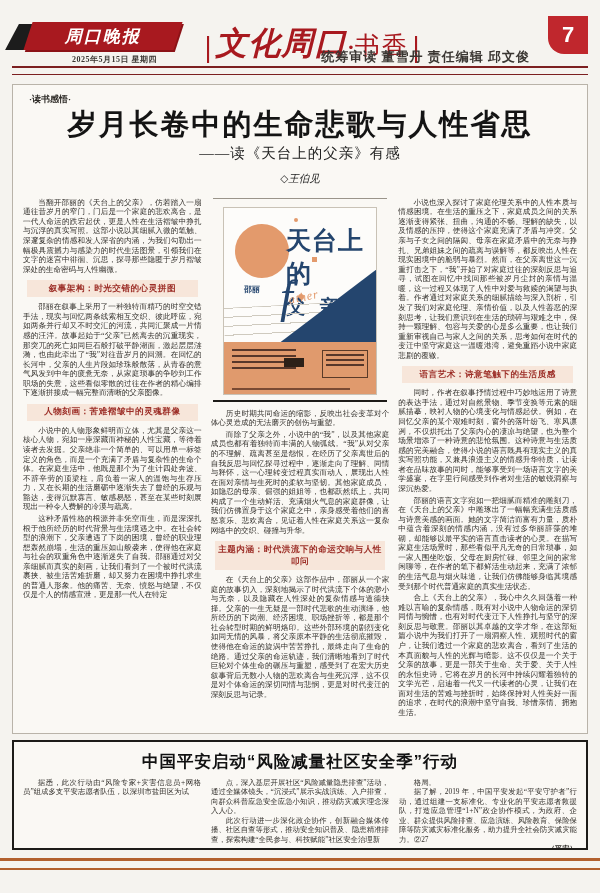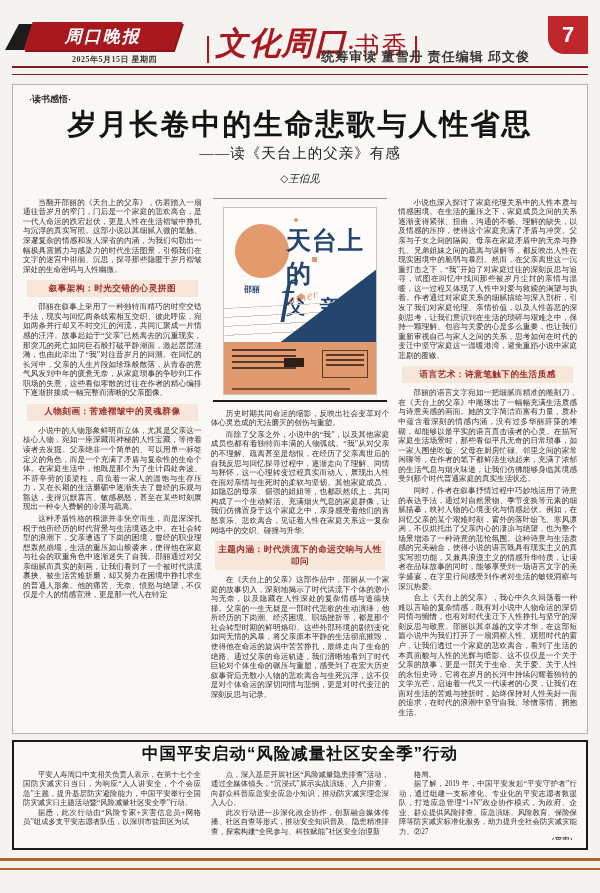--- a/index.html
+++ b/index.html
@@ -62,21 +62,21 @@
   .cover-band{position:absolute;left:0;bottom:0;width:100%;height:52px;background:#e09a6d;z-index:4;padding:7px 8px;box-sizing:border-box;}
   .band-lines i{display:block;width:64px;height:2.5px;background:#57372a;margin:0 0 3.5px 0;}
   .band-blob{position:absolute;left:60px;top:16px;width:20px;height:9px;background:#2c2018;}
   .band-box{position:absolute;right:8px;top:8px;width:46px;height:28px;border:1px solid #5a3a28;padding:3px;box-sizing:border-box;}
   .band-box i{display:block;width:100%;height:2px;background:#57372a;margin-bottom:3px;}
   .band-foot{position:absolute;left:8px;bottom:4px;width:118px;height:2px;background:#7a4a33;}
   .book-caption{margin-top:5px;text-align:right;font-size:9px;font-weight:bold;color:#1d1b18;line-height:1.35;padding-right:8px;}
 
   
   .bottom-box{position:absolute;left:12px;right:12px;top:740px;height:110px;background:#faf8f4;
-    border:2px solid #1d1b18;box-sizing:border-box;padding:1px 9px;}
+    border:2px solid #1d1b18;box-sizing:border-box;padding:9px 9px;}
   .bottom-title{text-align:center;font-size:16.5px;font-weight:bold;color:#111;letter-spacing:1px;
     font-family:"Liberation Sans","DejaVu Sans",sans-serif;}
   .bottom-cols{display:flex;gap:10px;margin-top:5px;height:70px;overflow:hidden;}
   .bcol{flex:1;overflow:hidden;}
   .bcol p{margin:0;font-size:7.4px;line-height:1.28;text-align:justify;text-indent:2em;color:#33302c;}
   .bcol .byline{text-align:right;text-indent:0;font-weight:bold;}
 
   .bottom-rule{position:absolute;left:0;right:0;top:858px;height:7px;border-top:3px solid #b2602e;border-bottom:2px solid #b2602e;}
 </style>
 </head>
@@ -148,32 +148,31 @@
     </div>
   </div>
 <p>历史时期共同命运的缩影，反映出社会变革对个体心灵造成的无法磨灭的创伤与重塑。</p>
         <p>而除了父亲之外，小说中的“我”，以及其他家庭成员也都有着独特而丰满的人物弧线。“我”从对父亲的不理解、疏离甚至是怨恨，在经历了父亲离世后的自我反思与回忆探寻过程中，逐渐走向了理解、同情与释怀，这一心理转变过程真实而动人，展现出人性在面对亲情与生死时的柔软与坚韧。其他家庭成员，如隐忍的母亲、倔强的姐姐等，也都跃然纸上，共同构成了一个生动鲜活、充满烟火气息的家庭群像，让我们仿佛置身于这个家庭之中，亲身感受着他们的喜怒哀乐、悲欢离合，见证着人性在家庭关系这一复杂网络中的交织、碰撞与升华。</p>
         <div class="sec-heading">主题内涵：时代洪流下的命运交响与人性叩问</div>
         <p>在《天台上的父亲》这部作品中，邵丽从一个家庭的故事切入，深刻地揭示了时代洪流下个体的渺小与无奈，以及隐藏在人性深处的复杂情感与道德抉择。父亲的一生无疑是一部时代悲歌的生动演绎，他所经历的下岗潮、经济困境、职场挫折等，都是那个社会转型时期的鲜明烙印。这些外部环境的剧烈变化如同无情的风暴，将父亲原本平静的生活彻底摧毁，使得他在命运的旋涡中苦苦挣扎，最终走向了生命的绝路。通过父亲的命运轨迹，我们清晰地看到了时代巨轮对个体生命的碾压与重塑，感受到了在宏大历史叙事背后无数小人物的悲欢离合与生死沉浮，这不仅是对个体命运的深切同情与悲悯，更是对时代变迁的深刻反思与记录。</p>
       </div>
     <div class="col" id="col3">
         <p>小说也深入探讨了家庭伦理关系中的人性本质与情感困境。在生活的重压之下，家庭成员之间的关系逐渐变得紧张、扭曲，沟通的不畅、理解的缺失，以及情感的压抑，使得这个家庭充满了矛盾与冲突。父亲与子女之间的隔阂、母亲在家庭矛盾中的无奈与挣扎、兄弟姐妹之间的疏离与误解等，都反映出人性在现实困境中的脆弱与暴烈。然而，在父亲离世这一沉重打击之下，“我”开始了对家庭过往的深刻反思与追寻，试图在回忆中找回那些被岁月尘封的亲情与温暖，这一过程又体现了人性中对爱与救赎的渴望与执着。作者通过对家庭关系的细腻描绘与深入剖析，引发了我们对家庭伦理、亲情价值，以及人性善恶的深刻思考，让我们意识到在生活的琐碎与艰难之中，保持一颗理解、包容与关爱的心是多么重要，也让我们重新审视自己与家人之间的关系，思考如何在时代的变迁中坚守家庭这一温暖港湾，避免重蹈小说中家庭悲剧的覆辙。</p>
         <div class="sec-heading">语言艺术：诗意笔触下的生活质感</div>
+        <p>同时，作者在叙事抒情过程中巧妙地运用了诗意的表达手法，通过对自然景物、季节变换等元素的细腻描摹，映衬人物的心境变化与情感起伏。例如，在回忆父亲的某个艰难时刻，窗外的落叶纷飞、寒风凛冽，不仅烘托出了父亲内心的凄凉与绝望，也为整个场景增添了一种诗意的悲怆氛围。这种诗意与生活质感的完美融合，使得小说的语言既具有现实主义的真实写照功能，又兼具浪漫主义的情感升华特质，让读者在品味故事的同时，能够享受到一场语言文字的美学盛宴，在字里行间感受到作者对生活的敏锐洞察与深沉热爱。</p>
         <p>邵丽的语言文字宛如一把细腻而精准的雕刻刀，在《天台上的父亲》中雕琢出了一幅幅充满生活质感与诗意美感的画面。她的文字简洁而富有力量，质朴中蕴含着深刻的情感内涵，没有过多华丽辞藻的堆砌，却能够以最平实的语言直击读者的心灵。在描写家庭生活场景时，那些看似平凡无奇的日常琐事，如一家人围坐吃饭、父母在厨房忙碌、邻里之间的家常闲聊等，在作者的笔下都鲜活生动起来，充满了浓郁的生活气息与烟火味道，让我们仿佛能够身临其境感受到那个时代普通家庭的真实生活状态。</p>
-        <p>同时，作者在叙事抒情过程中巧妙地运用了诗意的表达手法，通过对自然景物、季节变换等元素的细腻描摹，映衬人物的心境变化与情感起伏。例如，在回忆父亲的某个艰难时刻，窗外的落叶纷飞、寒风凛冽，不仅烘托出了父亲内心的凄凉与绝望，也为整个场景增添了一种诗意的悲怆氛围。这种诗意与生活质感的完美融合，使得小说的语言既具有现实主义的真实写照功能，又兼具浪漫主义的情感升华特质，让读者在品味故事的同时，能够享受到一场语言文字的美学盛宴，在字里行间感受到作者对生活的敏锐洞察与深沉热爱。</p>
         <p>合上《天台上的父亲》，我心中久久回荡着一种难以言喻的复杂情感，既有对小说中人物命运的深切同情与惋惜，也有对时代变迁下人性挣扎与坚守的深刻反思与敬意。邵丽以其卓越的文学才华，在这部短篇小说中为我们打开了一扇洞察人性、观照时代的窗户，让我们透过一个家庭的悲欢离合，看到了生活的本真面貌与人性的光辉与暗影。这不仅仅是一个关于父亲的故事，更是一部关于生命、关于爱、关于人性的永恒史诗，它将在岁月的长河中持续闪耀着独特的文学光芒，启迪着一代又一代读者的心灵，让我们在面对生活的苦难与挫折时，始终保持对人性美好一面的追求，在时代的浪潮中坚守自我、珍惜亲情、拥抱生活。</p>
       </div>
   </div>
 </div>
 
 <div class="bottom-box">
   <div class="bottom-title">中国平安启动“风险减量社区安全季”行动</div>
   <div class="bottom-cols">
     <div class="bcol" id="bcol1">
-        <p>平安人寿周口中支相关负责人表示，在第十七个全国防灾减灾日当日，为响应“人人讲安全，个个会应急”主题，提升基层防灾避险能力，中国平安举行全国防灾减灾日主题活动暨“风险减量社区安全季”行动。</p>
         <p>据悉，此次行动由“风险专家+灾害信息员+网格员”组成多支平安志愿者队伍，以深圳市盐田区为试</p>
       </div>
     <div class="bcol" id="bcol2">
         <p>点，深入基层开展社区“风险减量隐患排查”活动，通过全媒体镜头，“沉浸式”展示实战演练、入户排查，向群众科普应急安全应急小知识，推动防灾减灾理念深入人心。</p>
         <p>此次行动进一步深化政企协作，创新融合媒体传播、社区自查等形式，推动安全知识普及、隐患精准排查，探索构建“全民参与、科技赋能”社区安全治理新</p>
       </div>
     <div class="bcol" id="bcol3">
         <p>格局。</p>
         <p>据了解，2019 年，中国平安发起“平安守护者”行动，通过组建一支标准化、专业化的平安志愿者救援队，打造应急管理“1+N”政企协作模式，为政府、企业、群众提供风险排查、应急演练、风险教育、保险保障等防灾减灾标准化服务，助力提升全社会防灾减灾能力。②27</p>
         <p class="byline">（平安）</p>

